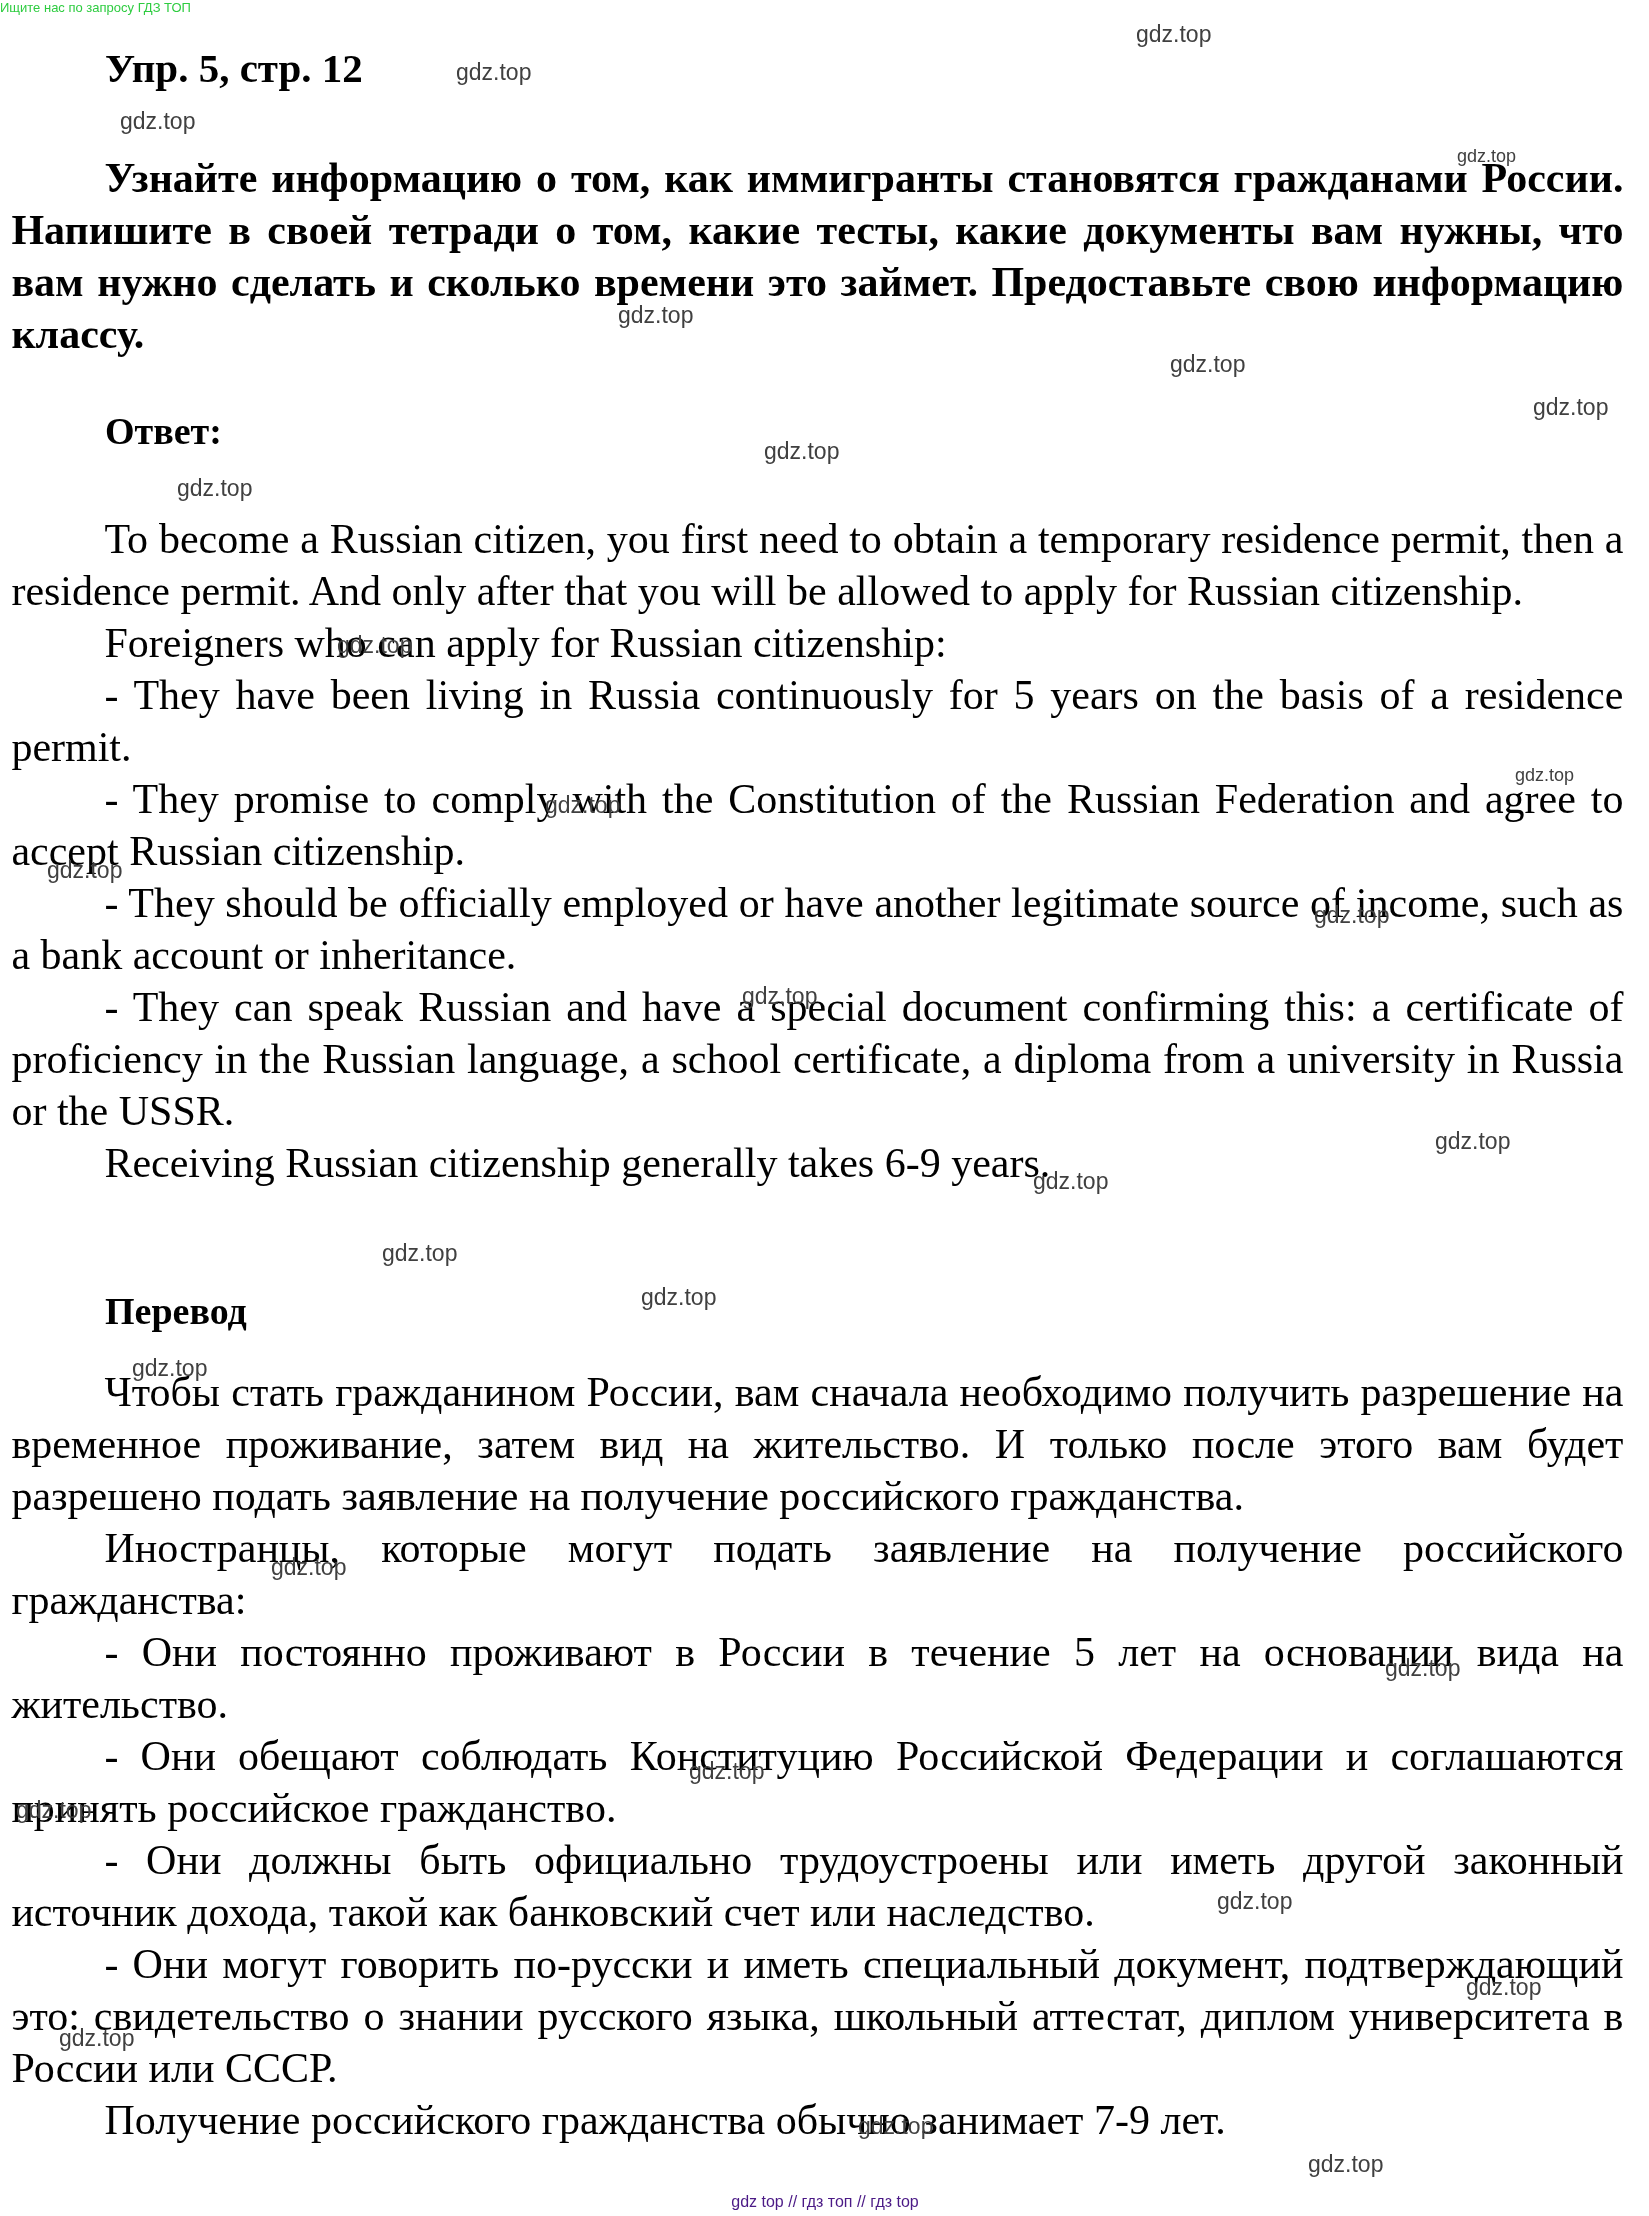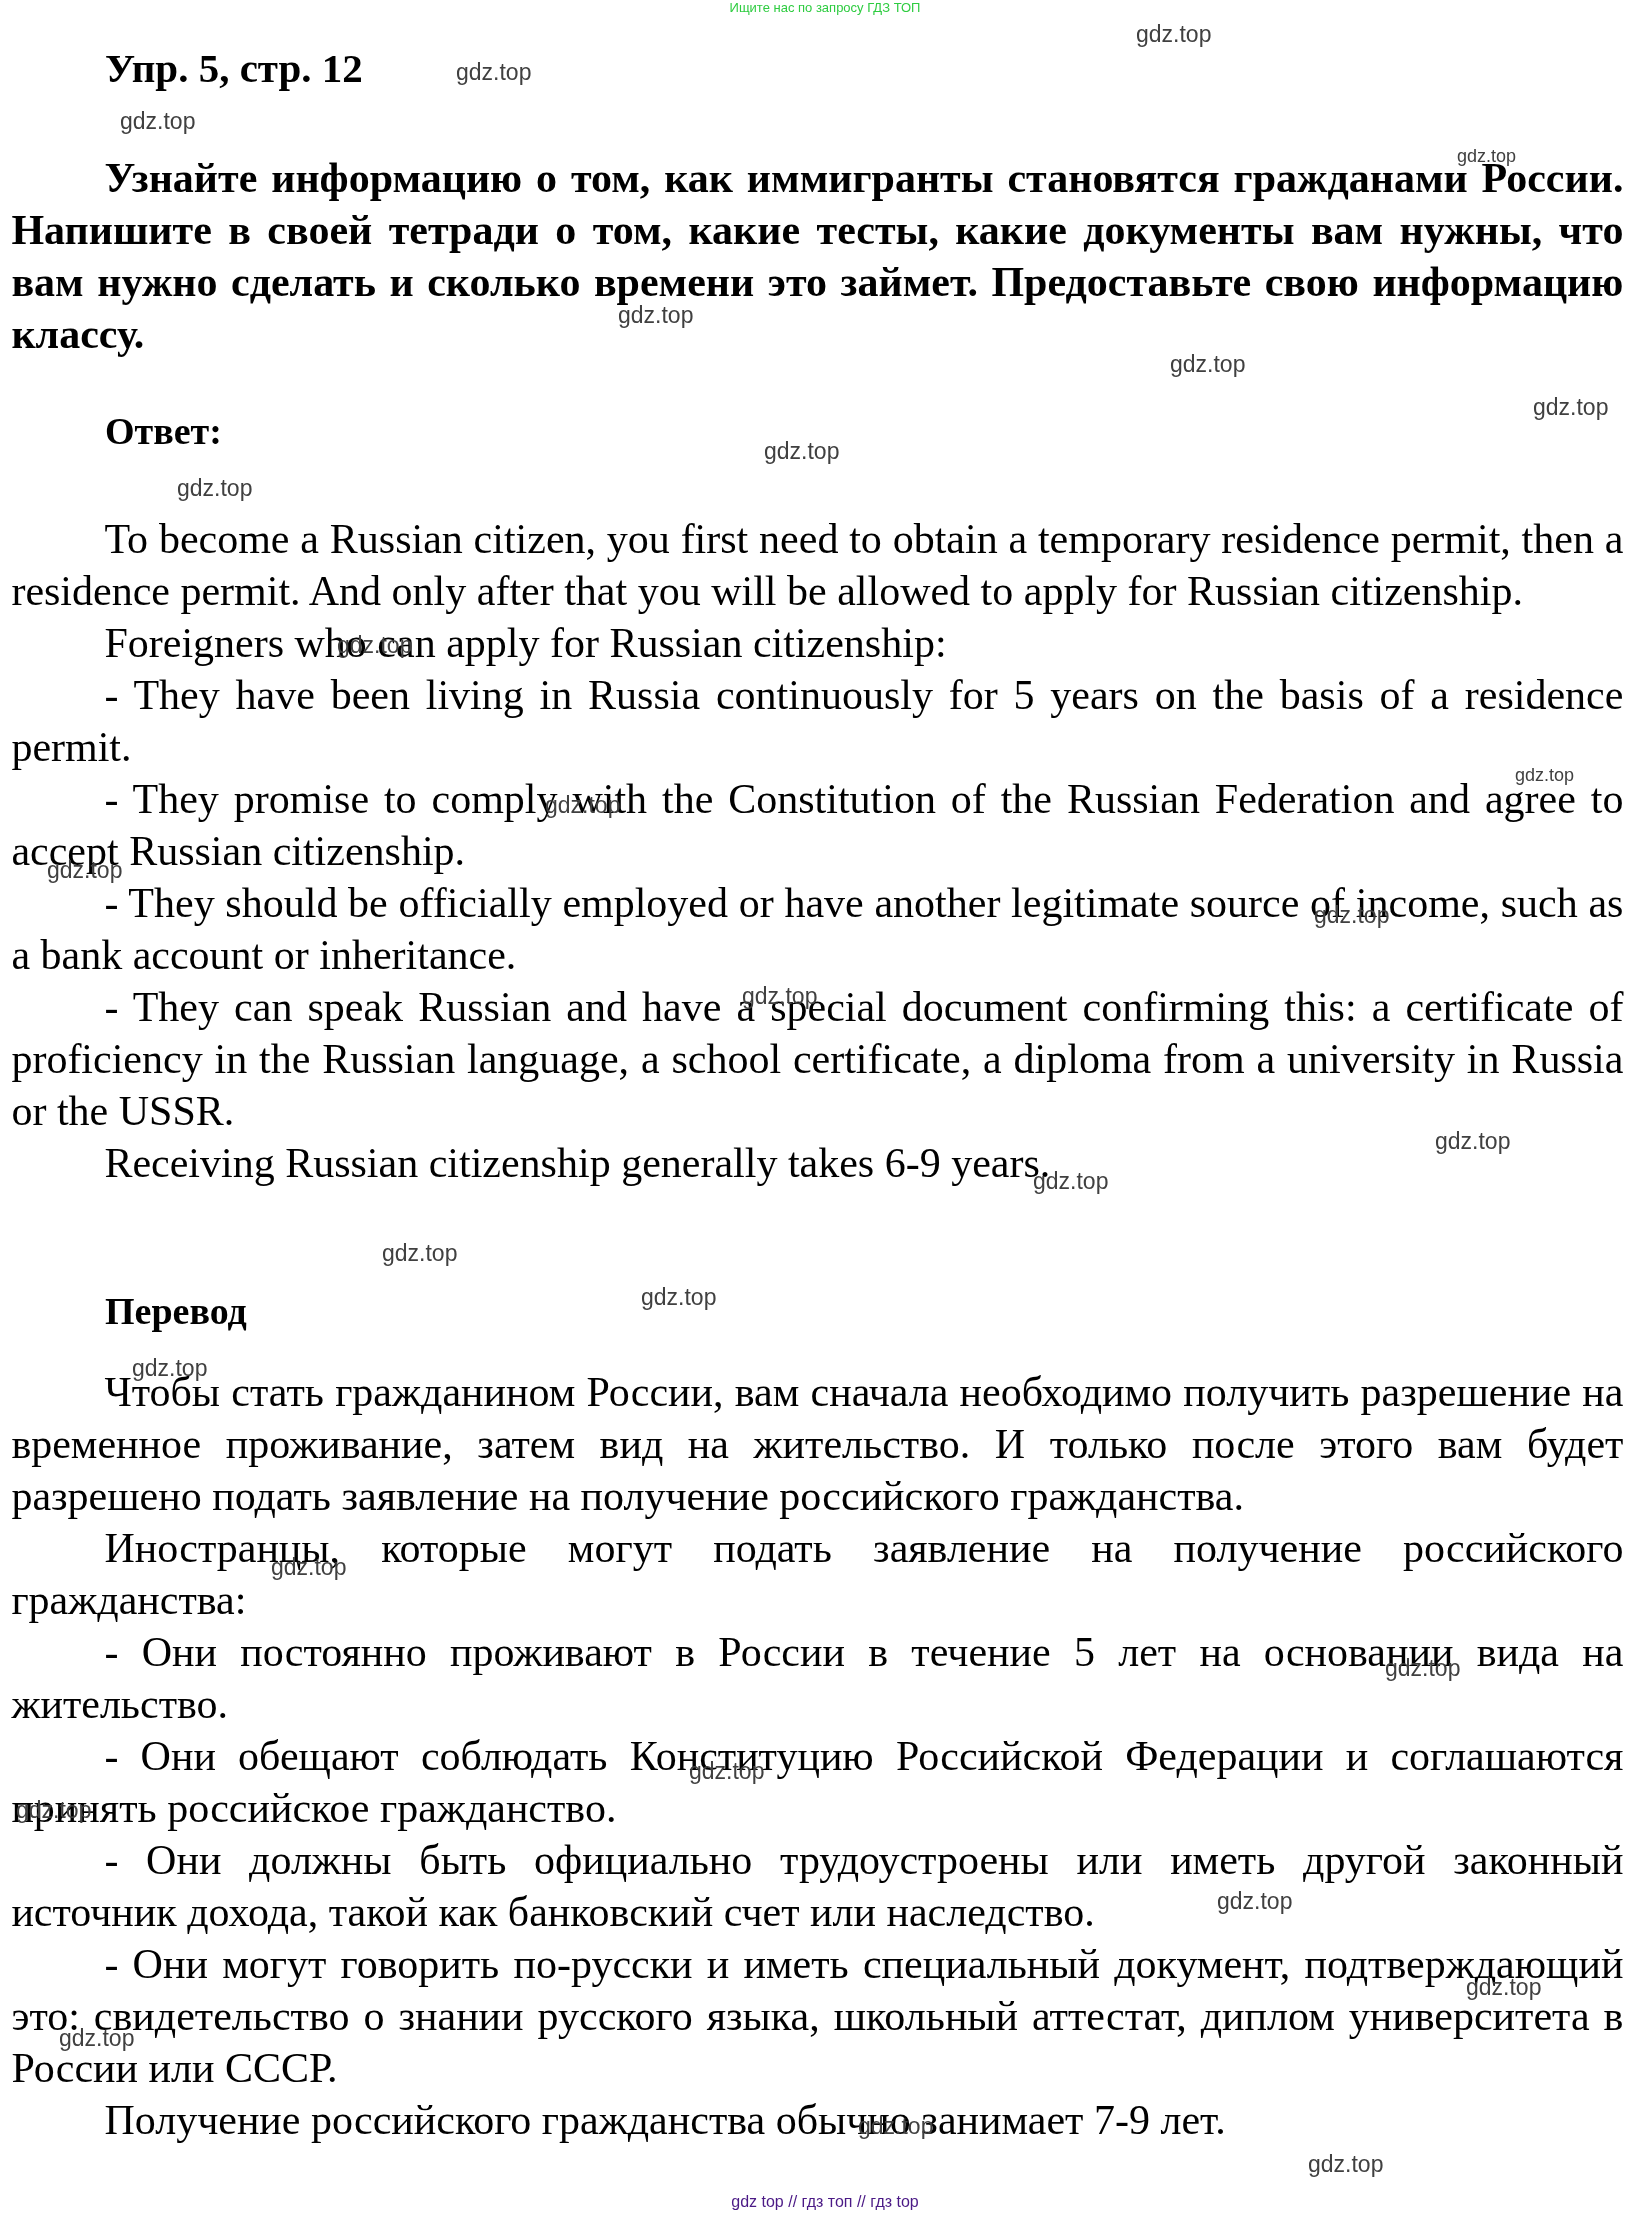--- a/index.html
+++ b/index.html
@@ -1,17 +1,17 @@
 <!DOCTYPE html>
 <html style="font-size:12px"><head>
 <meta charset="utf-8">
 <style>
   html, body { margin:0; padding:0; background:#ffffff; }
   body { width:1650px; height:2216px; position:relative; overflow:hidden; font-family:"Liberation Serif", serif; color:#000; }
-  .top-banner { position:absolute; left:0; width:1650px; top:0; text-align:center; font-family:"Liberation Sans", sans-serif; font-size:13px; color:#2ecc40; line-height:16.7px; }
+  .top-banner { position:absolute; left:0; width:1650px; top:0; text-align:left; font-family:"Liberation Sans", sans-serif; font-size:13px; color:#2ecc40; line-height:16.7px; }
   .bottom-banner { position:absolute; left:0; width:1650px; top:2194px; text-align:center; font-family:"Liberation Sans", sans-serif; font-size:16px; color:#4b1a86; line-height:16.7px; }
   .title { position:absolute; left:105px; top:44px; font-weight:bold; font-size:41px; line-height:49px; }
   .heading { position:absolute; left:105px; font-weight:bold; font-size:38px; line-height:45px; }
   .text-block { position:absolute; left:11.4px; width:1612px; font-size:42px; line-height:52px; text-align:justify; }
   .text-block.bold { font-weight:bold; }
   .text-block p { margin:0; text-indent:93px; }
   .wm { position:absolute; font-family:"Liberation Sans", sans-serif; font-size:23px; color:#404040; line-height:26px; white-space:nowrap; }
   .wm.small { font-size:18px; }
 </style>
 </head>

